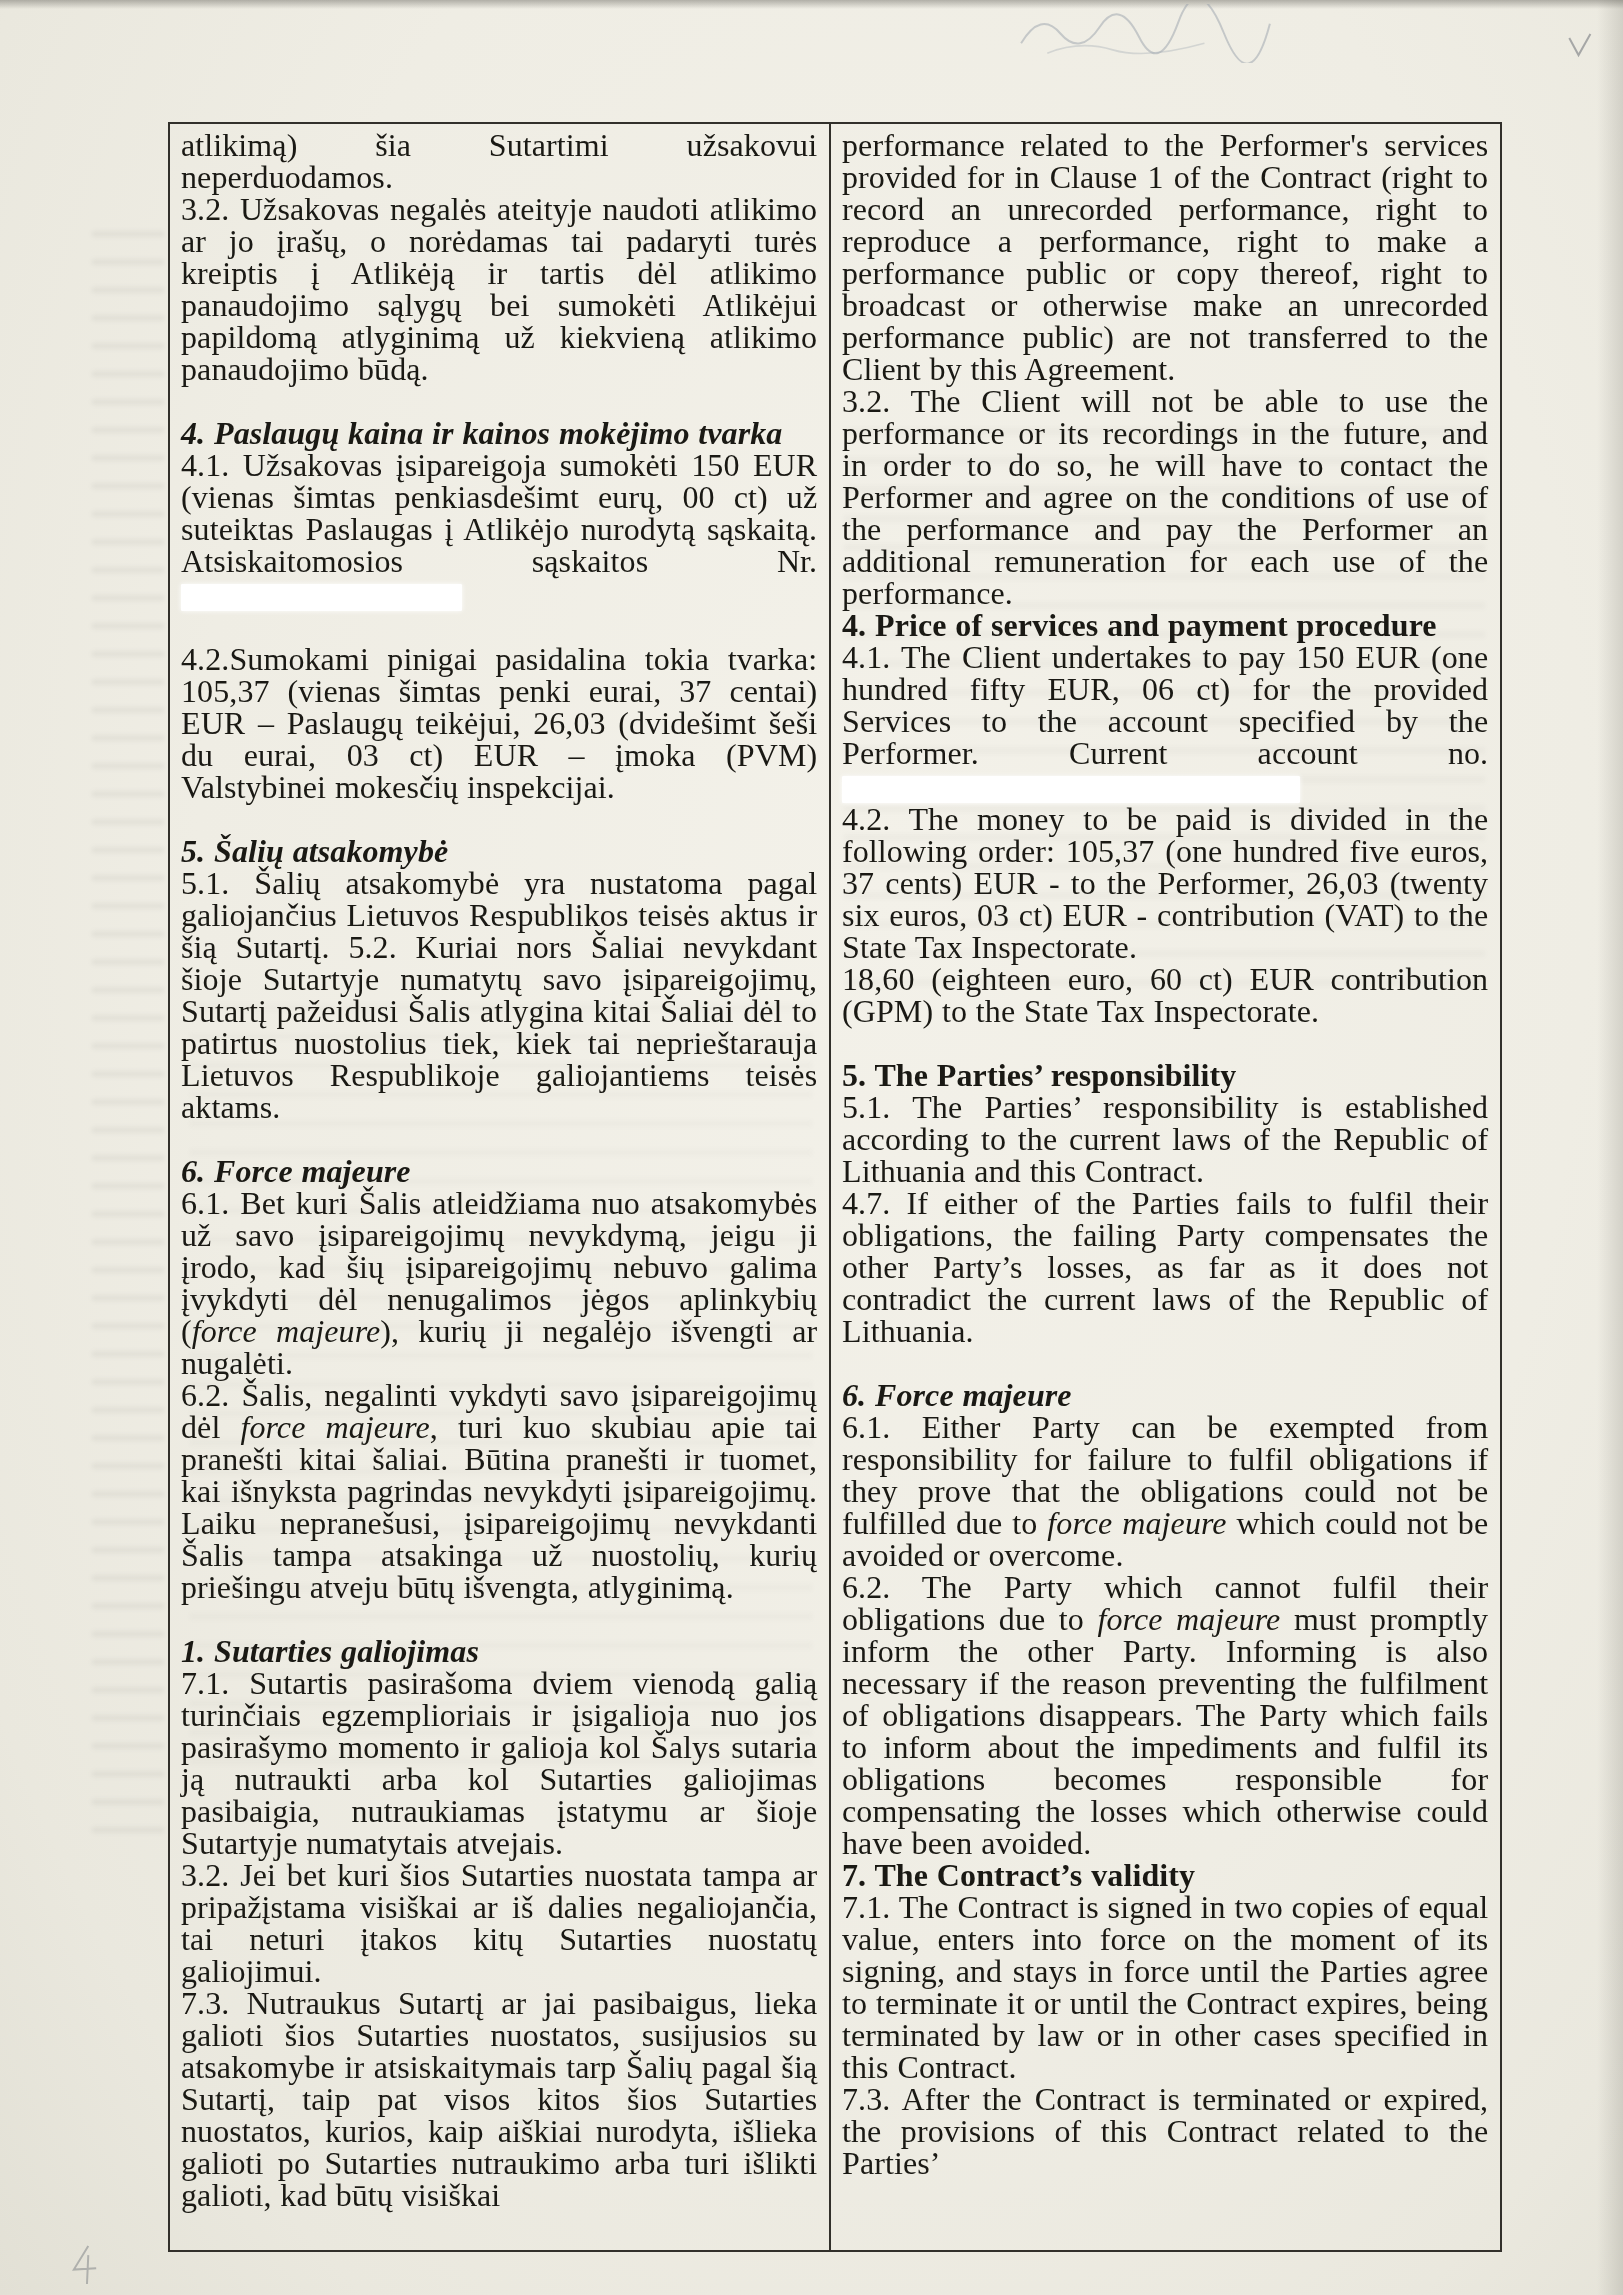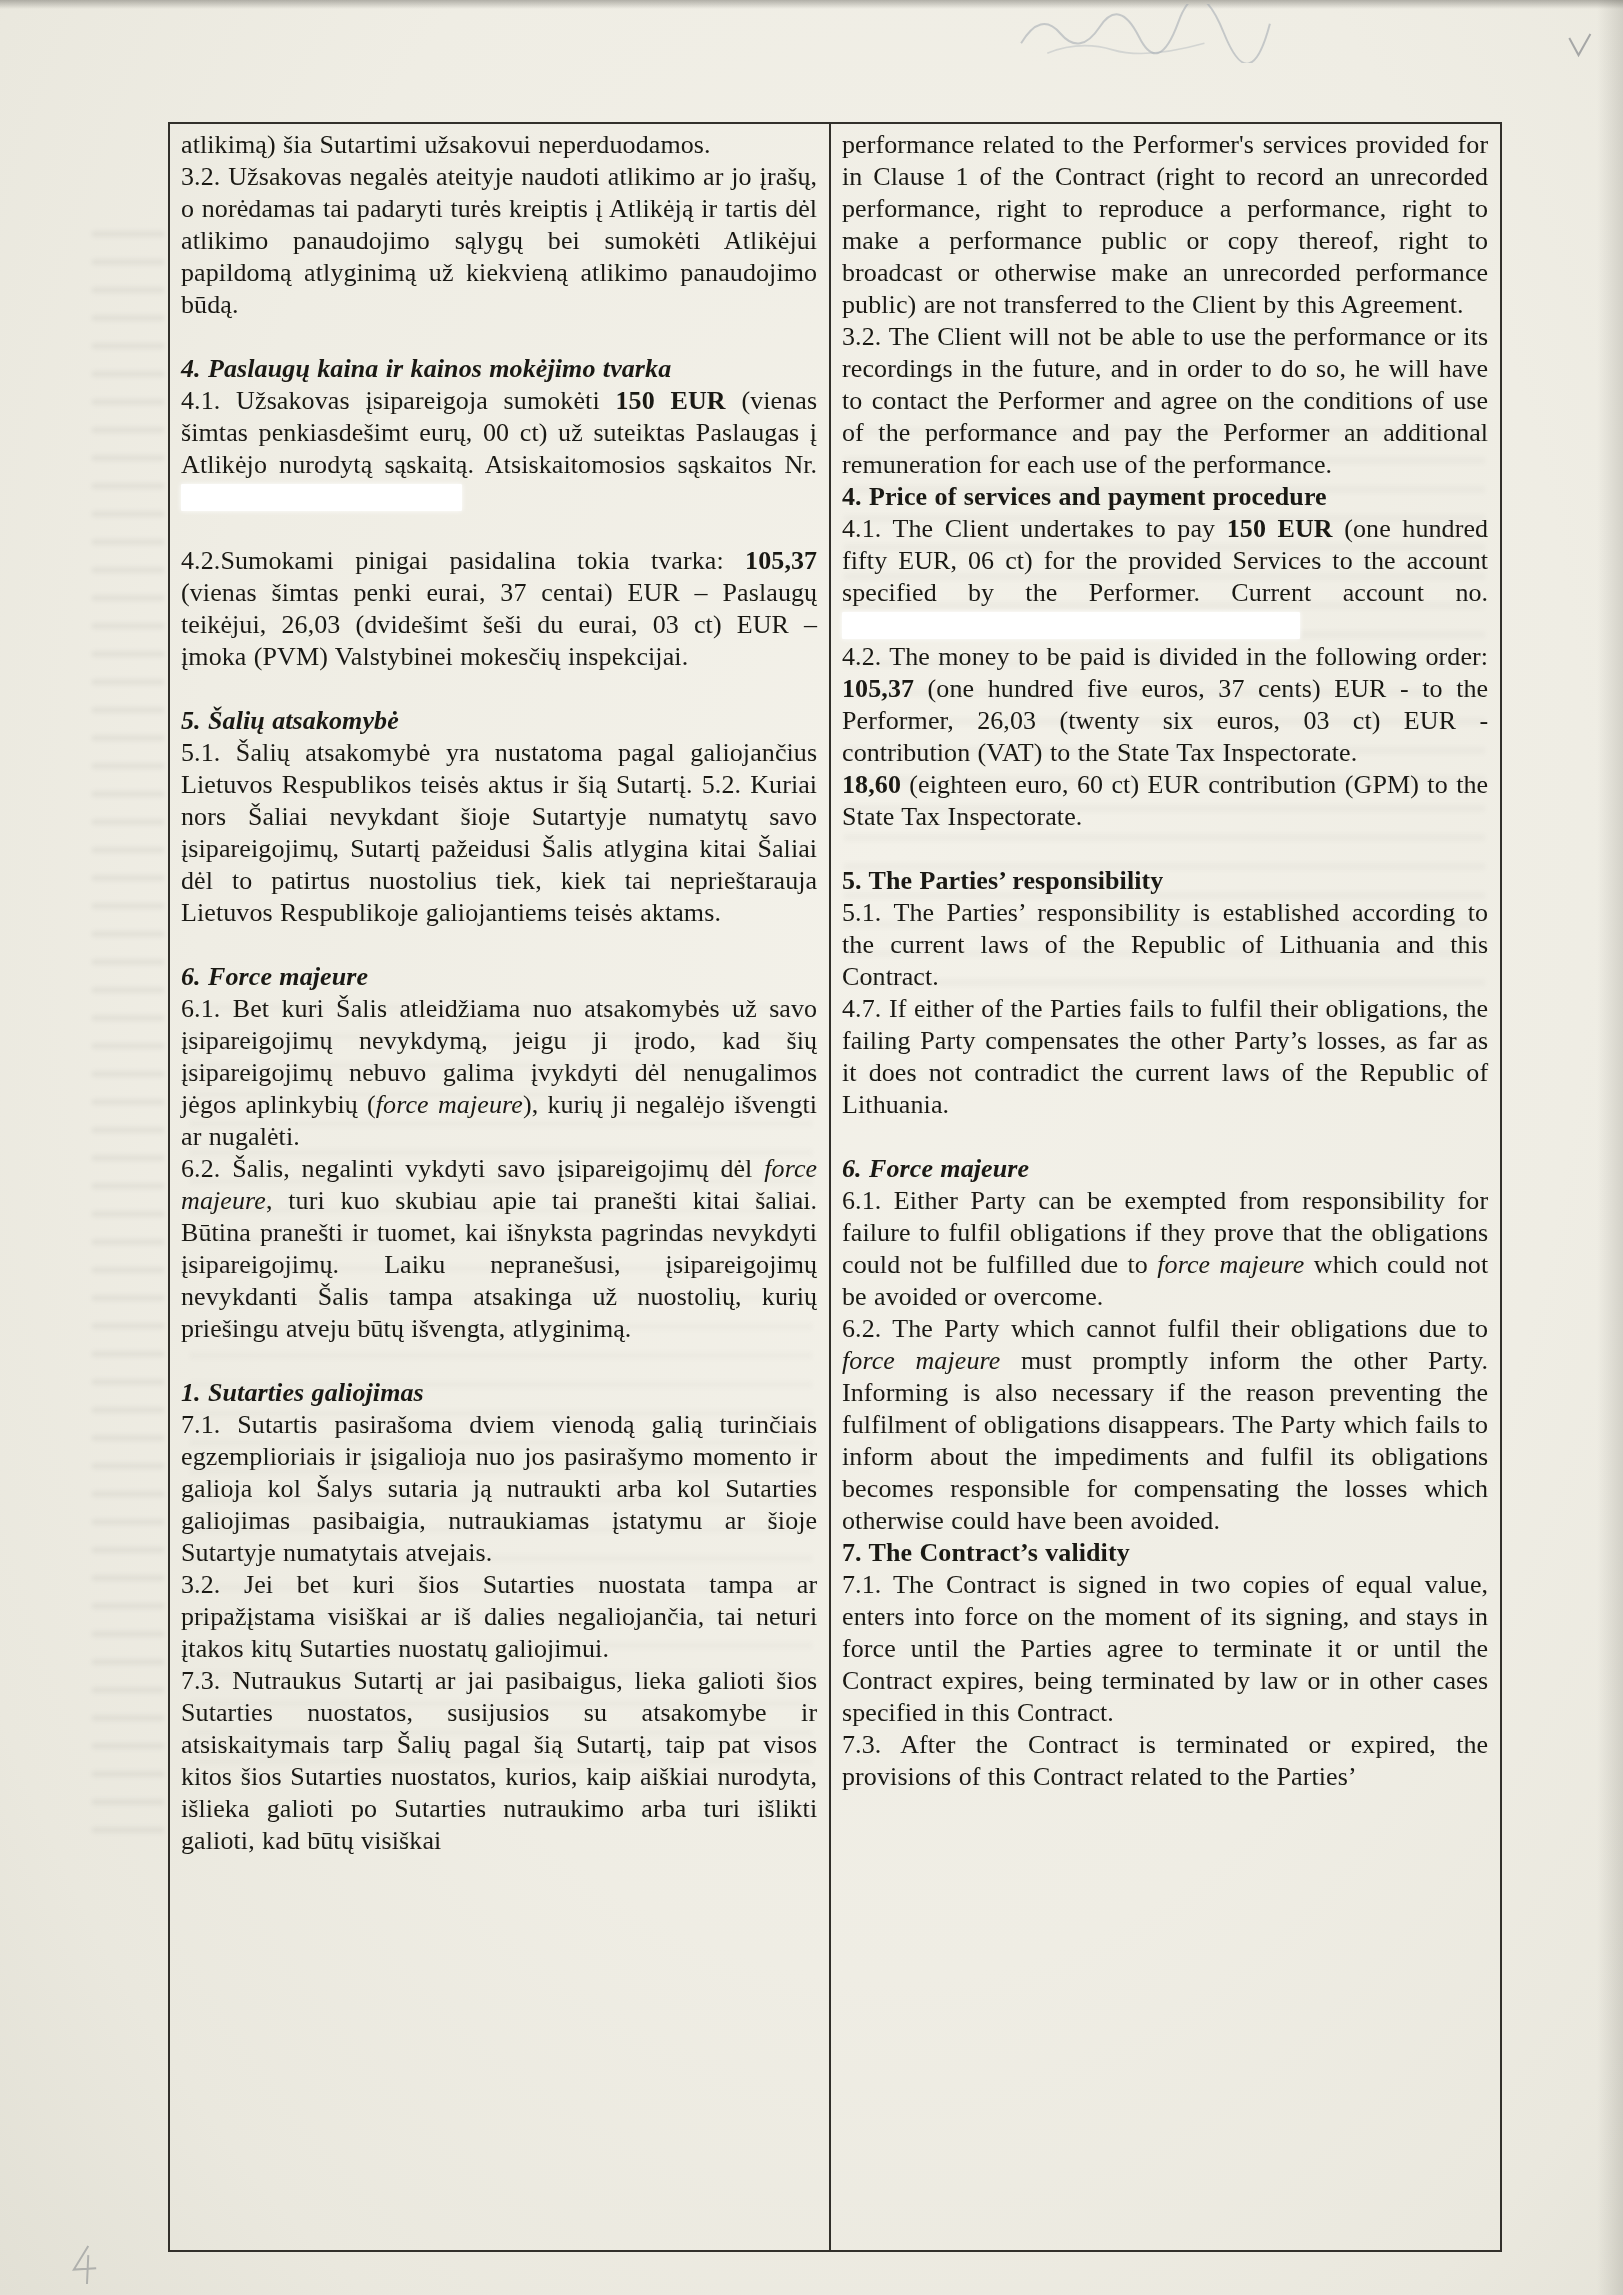--- a/index.html
+++ b/index.html
@@ -39,30 +39,30 @@
     overflow: hidden;
     background: transparent;
   }
   .col { padding: 5.2px 11.8px 6.5px 11px; }
   .col-lt { width: 661px; border-right: 2px solid #32302b; }
   .col-en { flex: 1; }
 
   .blk {
     margin: 0;
     text-align: justify;
-    font-size: 26px;
+    font-size: 32px;
     line-height: 32px;
     color: #1a1914;
     letter-spacing: 0.1px;
     word-spacing: 0.7px;
   }
   .blk.gap { margin-top: 32px; }
   .heading { font-weight: bold; }
   .heading.it { font-style: italic; }
-  .b { font-weight: bold; }
+  .b { font-weight: normal; }
   .i { font-style: italic; }
 
   .redaction {
     display: inline-block;
     height: 27.5px;
     background: #ffffff;
     vertical-align: text-bottom;
     box-shadow: 0 0 5.2px rgba(255,255,255,0.95);
     border-radius: 1.3px;
   }

